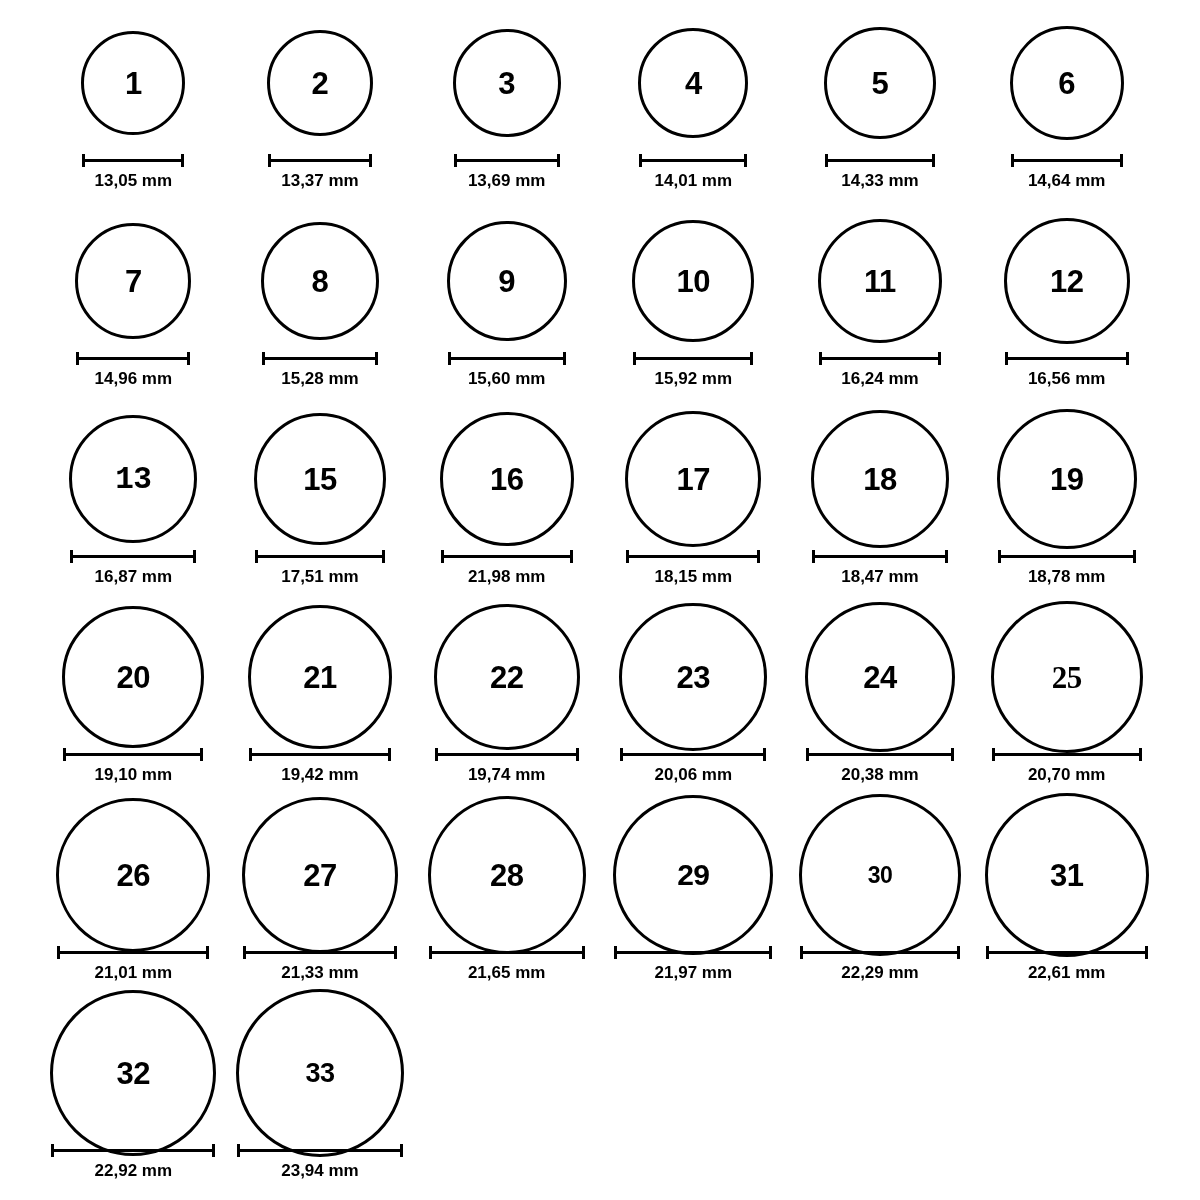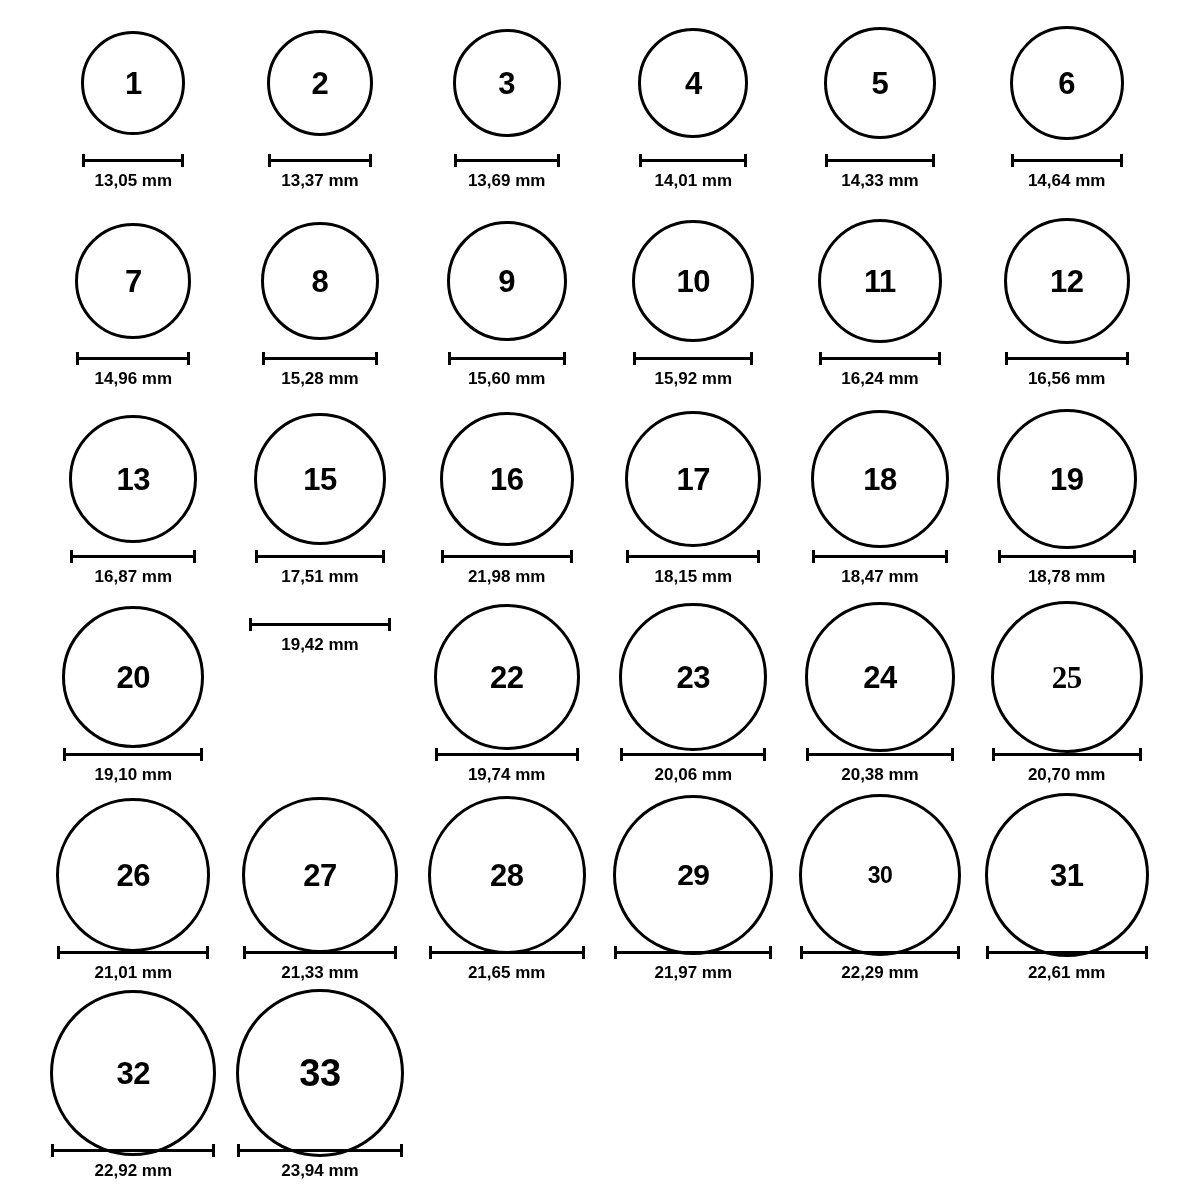--- a/index.html
+++ b/index.html
@@ -244,21 +244,21 @@
           </div>
         </div>
         <div class="dim" style="width: 124px;">
           <span class="tick left"></span>
           <span class="tick right"></span>
         </div>
         <div class="mm">16,56 mm</div>
       </div>
       <div class="cell">
         <div class="ring-wrap">
-          <div class="ring" style="width: 128px; height: 128px;">
+          <div class="ring" style="width: 128px; height: 128px; font-family: Liberation Mono, monospace;">
             <span class="ring-label" style="font-size: 31px;">13</span>
           </div>
         </div>
         <div class="dim" style="width: 126px;">
           <span class="tick left"></span>
           <span class="tick right"></span>
         </div>
         <div class="mm">16,87 mm</div>
       </div>
       <div class="cell">
@@ -327,20 +327,25 @@
             <span class="ring-label" style="font-size: 31px;">20</span>
           </div>
         </div>
         <div class="dim" style="width: 140px;">
           <span class="tick left"></span>
           <span class="tick right"></span>
         </div>
         <div class="mm">19,10 mm</div>
       </div>
       <div class="cell">
+        <div class="ring-wrap">
+          <div class="ring" style="width: 144px; height: 144px;">
+            <span class="ring-label" style="font-size: 31px;">21</span>
+          </div>
+        </div>
         <div class="dim" style="width: 142px;">
           <span class="tick left"></span>
           <span class="tick right"></span>
         </div>
         <div class="mm">19,42 mm</div>
       </div>
       <div class="cell">
         <div class="ring-wrap">
           <div class="ring" style="width: 146px; height: 146px;">
             <span class="ring-label" style="font-size: 31px;">22</span>
@@ -468,21 +473,21 @@
         </div>
         <div class="dim" style="width: 164px;">
           <span class="tick left"></span>
           <span class="tick right"></span>
         </div>
         <div class="mm">22,92 mm</div>
       </div>
       <div class="cell">
         <div class="ring-wrap">
           <div class="ring" style="width: 168px; height: 168px;">
-            <span class="ring-label" style="font-size: 38px;">33</span>
+            <span class="ring-label" style="font-size: 27px;">33</span>
           </div>
         </div>
         <div class="dim" style="width: 166px;">
           <span class="tick left"></span>
           <span class="tick right"></span>
         </div>
         <div class="mm">23,94 mm</div>
       </div>
     </div>
 </div>

